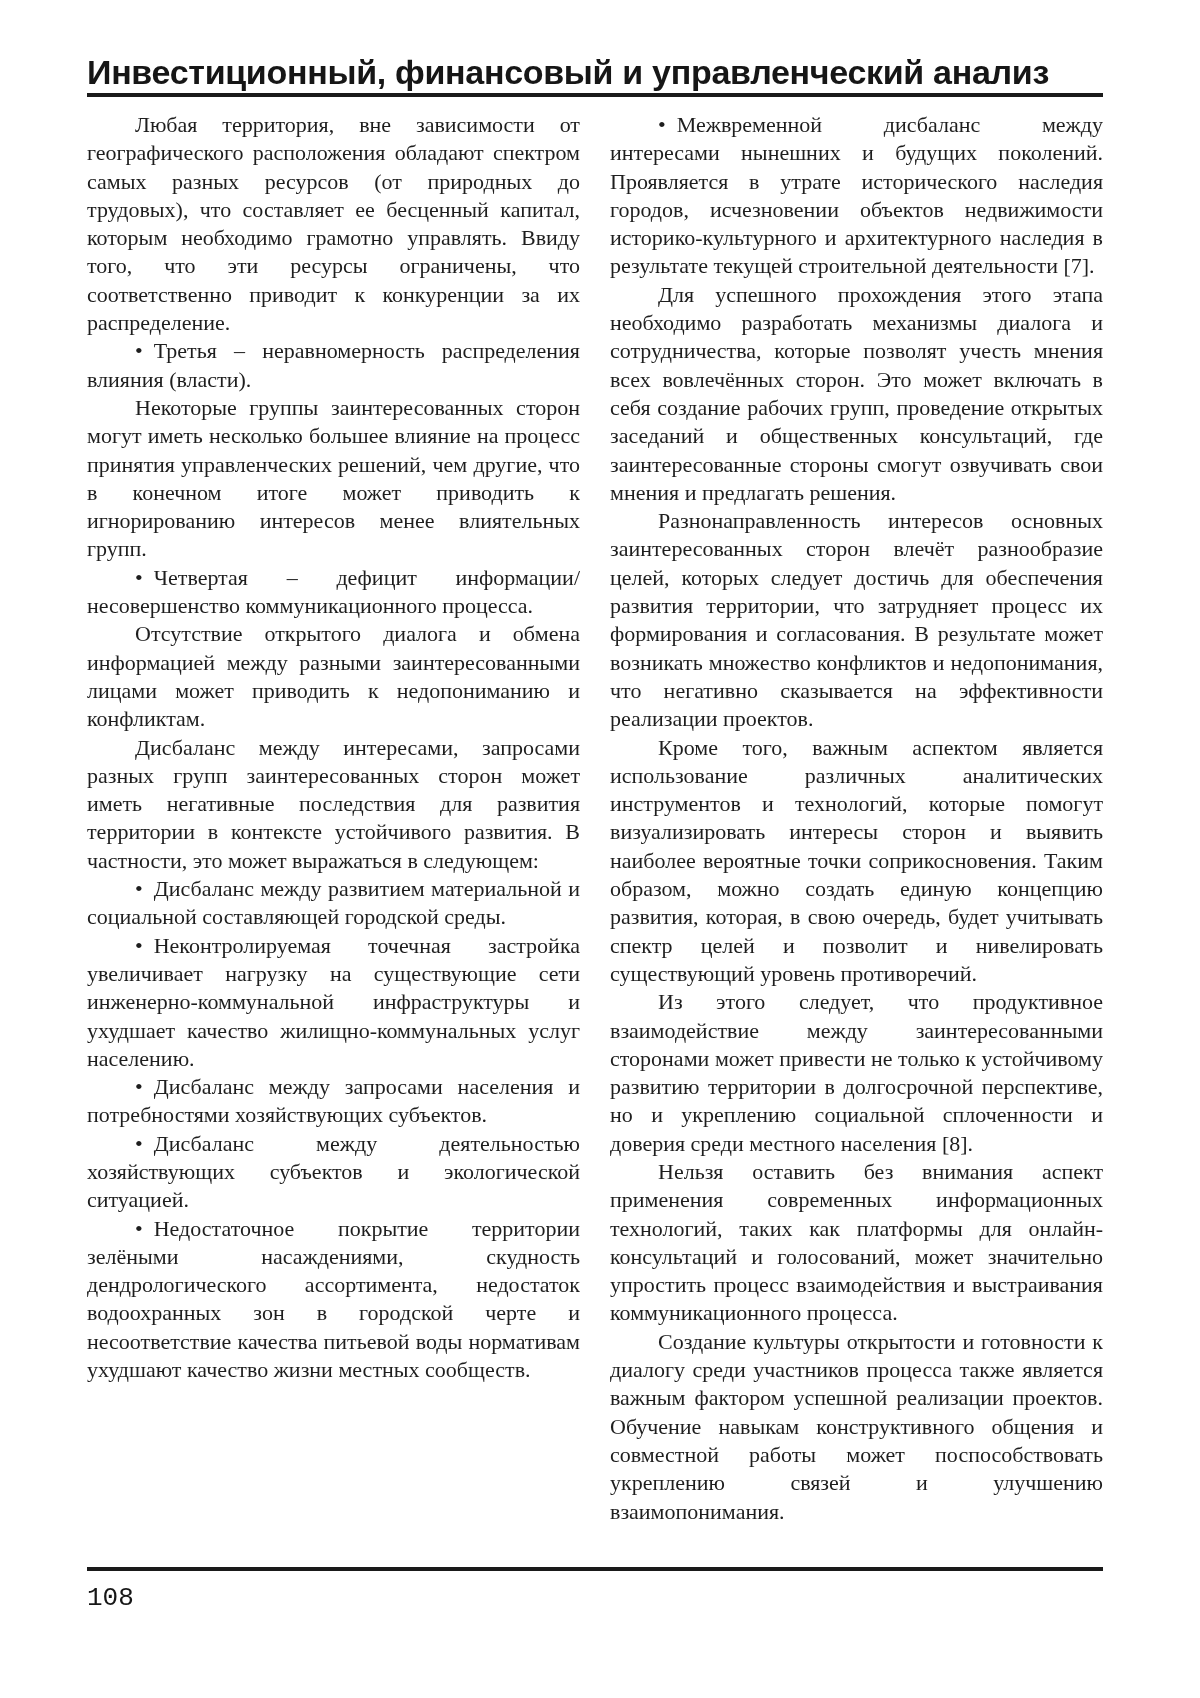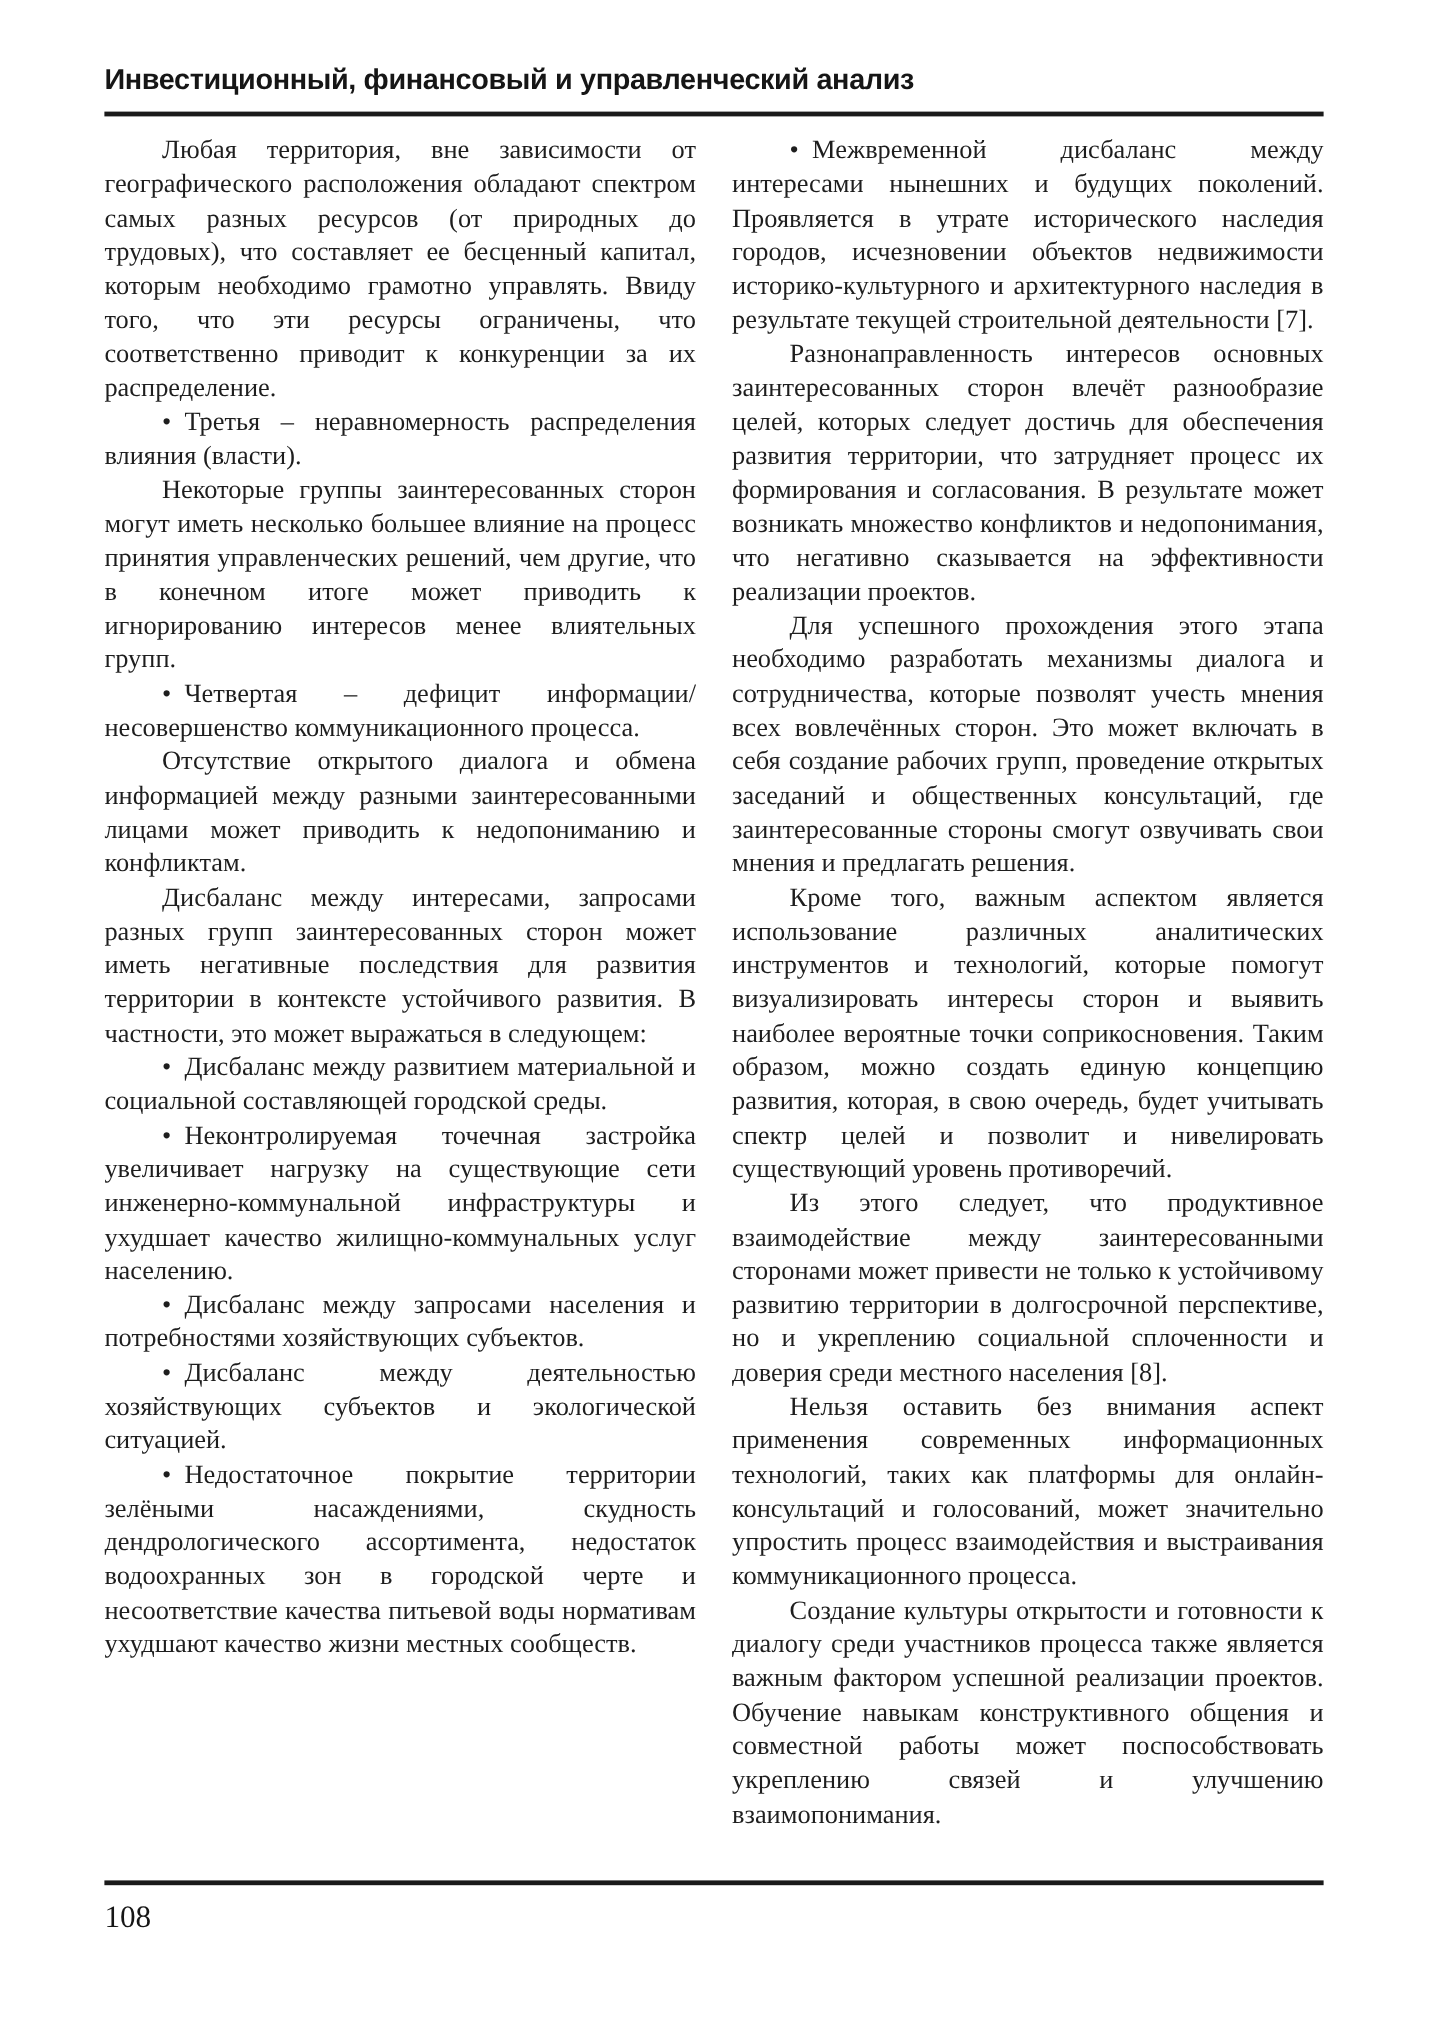--- a/index.html
+++ b/index.html
@@ -8,21 +8,21 @@
     background: #ffffff;
     position: relative;
     overflow: hidden;
   }
   .page-header {
     position: absolute; left: 87px; top: 53px; width: 1016px;
   }
   .header-title {
     font-family: "Liberation Sans", sans-serif;
     font-weight: bold;
-    font-size: 24px;
+    font-size: 34px;
     letter-spacing: -0.3px;
     color: #161616;
     white-space: nowrap;
   }
   .header-rule {
     position: absolute; left: 87px; top: 93px; width: 1016px; height: 4px;
     background: #1a1a1a;
   }
   .content {
     position: absolute; left: 87px; top: 111px; width: 1016px; height: 1460px;
@@ -43,21 +43,21 @@
   }
   .para.italic { }
   .bullet { margin-right: 11px; }
   .footer-rule {
     position: absolute; left: 87px; top: 1567px; width: 1016px; height: 4px;
     background: #1a1a1a;
   }
   .page-footer {
     position: absolute; left: 87px; top: 1583px; width: 1016px;
     display: flex; justify-content: space-between; align-items: baseline;
-    font-family: Liberation Serif, serif;
+    font-family: Liberation Mono, monospace;
     font-size: 26px;
     color: #161616;
   }
 </style>
 </head>
 <body>
 
 <div class="page-header">
   <div class="header-title">Инвестиционный, финансовый и управленческий анализ</div>
 </div>
@@ -72,22 +72,22 @@
       <p class="para"><span>Отсутствие открытого диалога и обмена информацией между разными заинтересованными лицами может приводить к недопониманию и конфликтам.</span></p>
       <p class="para"><span>Дисбаланс между интересами, запросами разных групп заинтересованных сторон может иметь негативные последствия для развития территории в контексте устойчивого развития. В частности, это может выражаться в следующем:</span></p>
       <p class="para"><span class="bullet">•</span><span>Дисбаланс между развитием материальной и социальной составляющей городской среды.</span></p>
       <p class="para"><span class="bullet">•</span><span>Неконтролируемая точечная застройка увеличивает нагрузку на существующие сети инженерно-коммунальной инфраструктуры и ухудшает качество жилищно-коммунальных услуг населению.</span></p>
       <p class="para"><span class="bullet">•</span><span>Дисбаланс между запросами населения и потребностями хозяйствующих субъектов.</span></p>
       <p class="para"><span class="bullet">•</span><span>Дисбаланс между деятельностью хозяйствующих субъектов и экологической ситуацией.</span></p>
       <p class="para"><span class="bullet">•</span><span>Недостаточное покрытие территории зелёными насаждениями, скудность дендрологического ассортимента, недостаток водоохранных зон в городской черте и несоответствие качества питьевой воды нормативам ухудшают качество жизни местных сообществ.</span></p>
     </div>
   <div class="column">
       <p class="para"><span class="bullet">•</span><span>Межвременной дисбаланс между интересами нынешних и будущих поколений. Проявляется в утрате исторического наследия городов, исчезновении объектов недвижимости историко-культурного и архитектурного наследия в результате текущей строительной деятельности [7].</span></p>
+      <p class="para"><span>Для успешного прохождения этого этапа необходимо разработать механизмы диалога и сотрудничества, которые позволят учесть мнения всех вовлечённых сторон. Это может включать в себя создание рабочих групп, проведение открытых заседаний и общественных консультаций, где заинтересованные стороны смогут озвучивать свои мнения и предлагать решения.</span></p>
       <p class="para"><span>Разнонаправленность интересов основных заинтересованных сторон влечёт разнообразие целей, которых следует достичь для обеспечения развития территории, что затрудняет процесс их формирования и согласования. В результате может возникать множество конфликтов и недопонимания, что негативно сказывается на эффективности реализации проектов.</span></p>
-      <p class="para"><span>Для успешного прохождения этого этапа необходимо разработать механизмы диалога и сотрудничества, которые позволят учесть мнения всех вовлечённых сторон. Это может включать в себя создание рабочих групп, проведение открытых заседаний и общественных консультаций, где заинтересованные стороны смогут озвучивать свои мнения и предлагать решения.</span></p>
       <p class="para"><span>Кроме того, важным аспектом является использование различных аналитических инструментов и технологий, которые помогут визуализировать интересы сторон и выявить наиболее вероятные точки соприкосновения. Таким образом, можно создать единую концепцию развития, которая, в свою очередь, будет учитывать спектр целей и позволит и нивелировать существующий уровень противоречий.</span></p>
       <p class="para"><span>Из этого следует, что продуктивное взаимодействие между заинтересованными сторонами может привести не только к устойчивому развитию территории в долгосрочной перспективе, но и укреплению социальной сплоченности и доверия среди местного населения [8].</span></p>
       <p class="para"><span>Нельзя оставить без внимания аспект применения современных информационных технологий, таких как платформы для онлайн-консультаций и голосований, может значительно упростить процесс взаимодействия и выстраивания коммуникационного процесса.</span></p>
       <p class="para"><span>Создание культуры открытости и готовности к диалогу среди участников процесса также является важным фактором успешной реализации проектов. Обучение навыкам конструктивного общения и совместной работы может поспособствовать укреплению связей и улучшению взаимопонимания.</span></p>
     </div>
 </div>
 
 <div class="footer-rule"></div>
 <div class="page-footer">
   <span>108</span>

